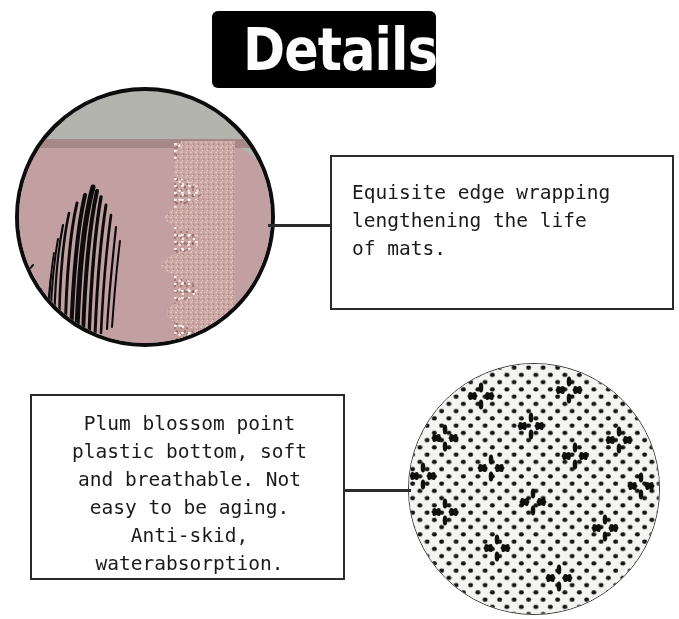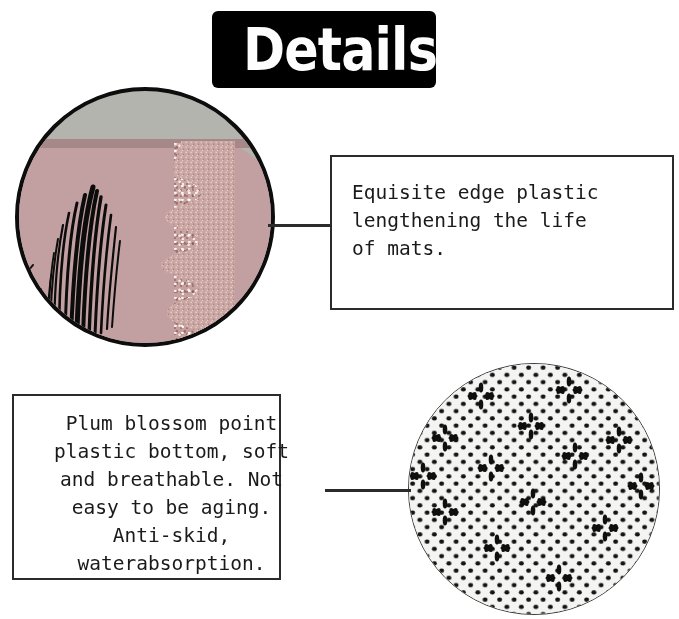--- a/index.html
+++ b/index.html
@@ -152,23 +152,23 @@
     border: 2px solid #2b2b2b;
     box-sizing: border-box;
   }
   .textbox-1 {
     left: 330px;
     top: 155px;
     width: 344px;
     height: 155px;
   }
   .textbox-2 {
-    left: 12px;
+    left: 30px;
     top: 394px;
-    width: 269px;
+    width: 315px;
     height: 186px;
   }
   .tb-text {
     position: absolute;
     color: #1a1a1a;
     font-family: "DejaVu Sans Mono", monospace;
     white-space: pre-line;
   }
   .tb1-text {
     left: 20px;
@@ -310,21 +310,21 @@
         <use href="#blossom" x="150" y="214"></use>
         <use href="#blossom" x="14" y="112"></use>
       </g>
     </svg>
   </div>
 
   <div class="connector connector-1"></div>
   <div class="connector connector-2"></div>
 
   <div class="textbox textbox-1">
-    <div class="tb-text tb1-text">Equisite edge plastic
+    <div class="tb-text tb1-text">Equisite edge wrapping
 lengthening the life
 of mats.</div>
   </div>
 
   <div class="textbox textbox-2">
     <div class="tb-text tb2-text">Plum blossom point
 plastic bottom, soft
 and breathable. Not
 easy to be aging.
 Anti-skid,

